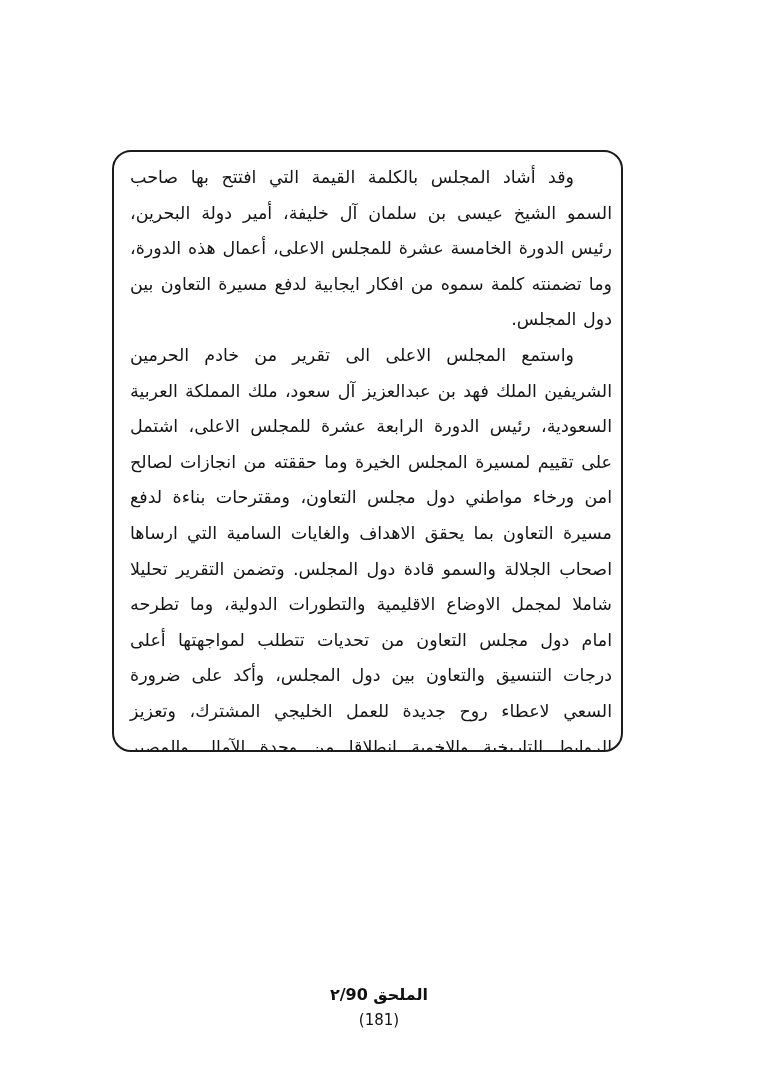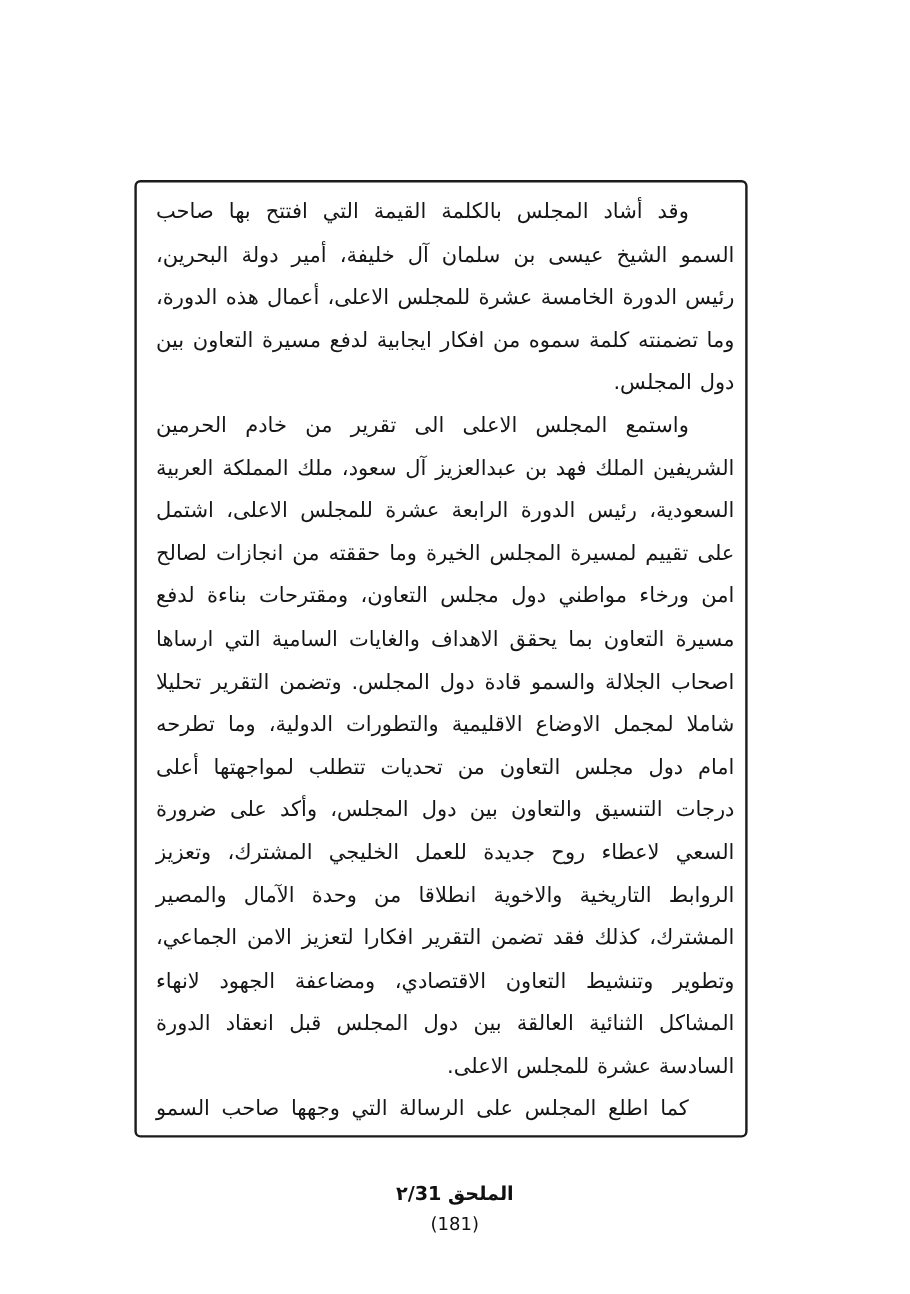--- a/index.html
+++ b/index.html
@@ -13,24 +13,24 @@
     height: 1078px;
     background: #ffffff;
     font-family: "DejaVu Sans", sans-serif;
     overflow: hidden;
   }
   .text-box {
     position: absolute;
     left: 112px;
     top: 150px;
     width: 511px;
-    height: 798px;
+    height: 602px;
     box-sizing: border-box;
     border: 2px solid #1b1b1b;
-    border-radius: 5px;
+    border-radius: 19px;
     padding: 8px 9px 0 16px;
     direction: rtl;
     overflow: hidden;
     background: #ffffff;
   }
   .body-para {
     margin: 0;
     color: #161616;
     font-size: 17.5px;
     line-height: 35.6px;
@@ -63,17 +63,17 @@
 
 <div class="page">
 
   <div class="text-box" dir="rtl">
     <p class="body-para">وقد أشاد المجلس بالكلمة القيمة التي افتتح بها صاحب السمو الشيخ عيسى بن سلمان آل خليفة، أمير دولة البحرين، رئيس الدورة الخامسة عشرة للمجلس الاعلى، أعمال هذه الدورة، وما تضمنته كلمة سموه من افكار ايجابية لدفع مسيرة التعاون بين دول المجلس.</p>
     <p class="body-para">واستمع المجلس الاعلى الى تقرير من خادم الحرمين الشريفين الملك فهد بن عبدالعزيز آل سعود، ملك المملكة العربية السعودية، رئيس الدورة الرابعة عشرة للمجلس الاعلى، اشتمل على تقييم لمسيرة المجلس الخيرة وما حققته من انجازات لصالح امن ورخاء مواطني دول مجلس التعاون، ومقترحات بناءة لدفع مسيرة التعاون بما يحقق الاهداف والغايات السامية التي ارساها اصحاب الجلالة والسمو قادة دول المجلس. وتضمن التقرير تحليلا شاملا لمجمل الاوضاع الاقليمية والتطورات الدولية، وما تطرحه امام دول مجلس التعاون من تحديات تتطلب لمواجهتها أعلى درجات التنسيق والتعاون بين دول المجلس، وأكد على ضرورة السعي لاعطاء روح جديدة للعمل الخليجي المشترك، وتعزيز الروابط التاريخية والاخوية انطلاقا من وحدة الآمال والمصير المشترك، كذلك فقد تضمن التقرير افكارا لتعزيز الامن الجماعي، وتطوير وتنشيط التعاون الاقتصادي، ومضاعفة الجهود لانهاء المشاكل الثنائية العالقة بين دول المجلس قبل انعقاد الدورة السادسة عشرة للمجلس الاعلى.</p>
     <p class="body-para">كما اطلع المجلس على الرسالة التي وجهها صاحب السمو الشيخ جابر الاحمد الجابر الصباح امير دولة الكويت الى اشقائه اصحاب الجلالة والسمو، واشاد بما تضمنته الرسالة من رؤى وافكار ايجابية ترتقي بأداء المجلس وتدفع بمسيرته لما يحقق آمال وتطلعات أبنائه.</p>
   </div>
 
   <div class="footer">
-    <div class="annex-label">الملحق ٢/31</div>
+    <div class="annex-label">الملحق ٢/90</div>
     <div class="page-number">(181)</div>
   </div>
 
 </div>
 
 </body></html>

